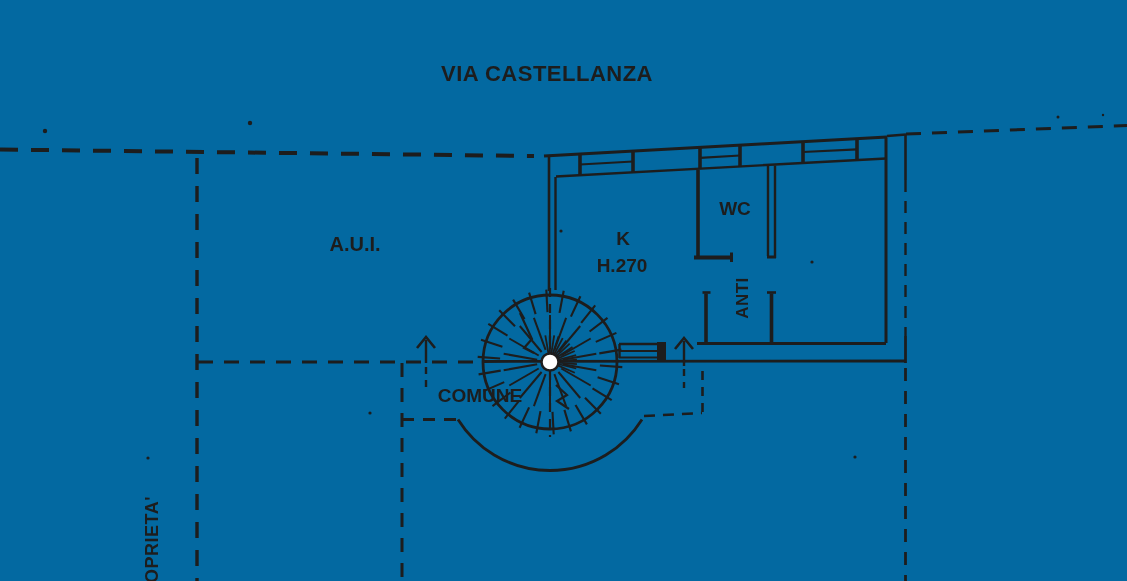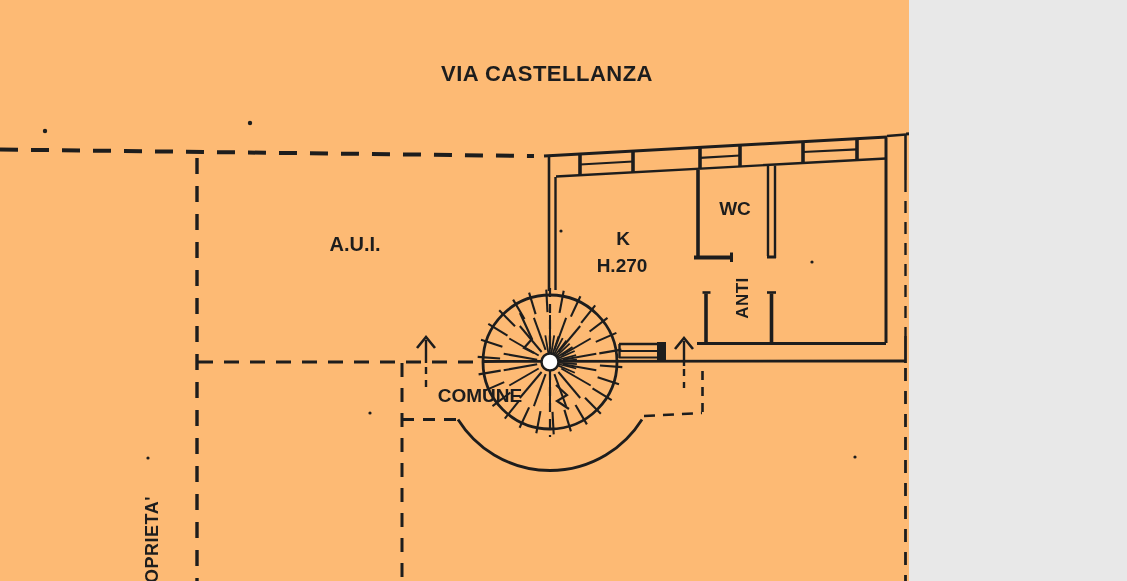--- a/index.html
+++ b/index.html
@@ -1,17 +1,17 @@
 <!DOCTYPE html>
 <html><head>
 <meta charset="utf-8">
 <style>
   html,body{margin:0;padding:0;background:#e8e8e8;}
   .page{
-    position:relative;width:909px;height:581px;background:#fdba74;
+    position:relative;width:1127px;height:581px;background:#0369a1;
     overflow:hidden;font-family:"Liberation Sans",sans-serif;text-align:center;
   }
   svg{position:absolute;left:0;top:0;filter:blur(0.3px);}
   text{
     font-family:"Liberation Sans","DejaVu Sans",sans-serif;
     font-weight:bold;
     fill:#1d1d1d;
   }
   .t-street{font-size:22px;letter-spacing:.5px;}
   .t-room {font-size:19px;}

